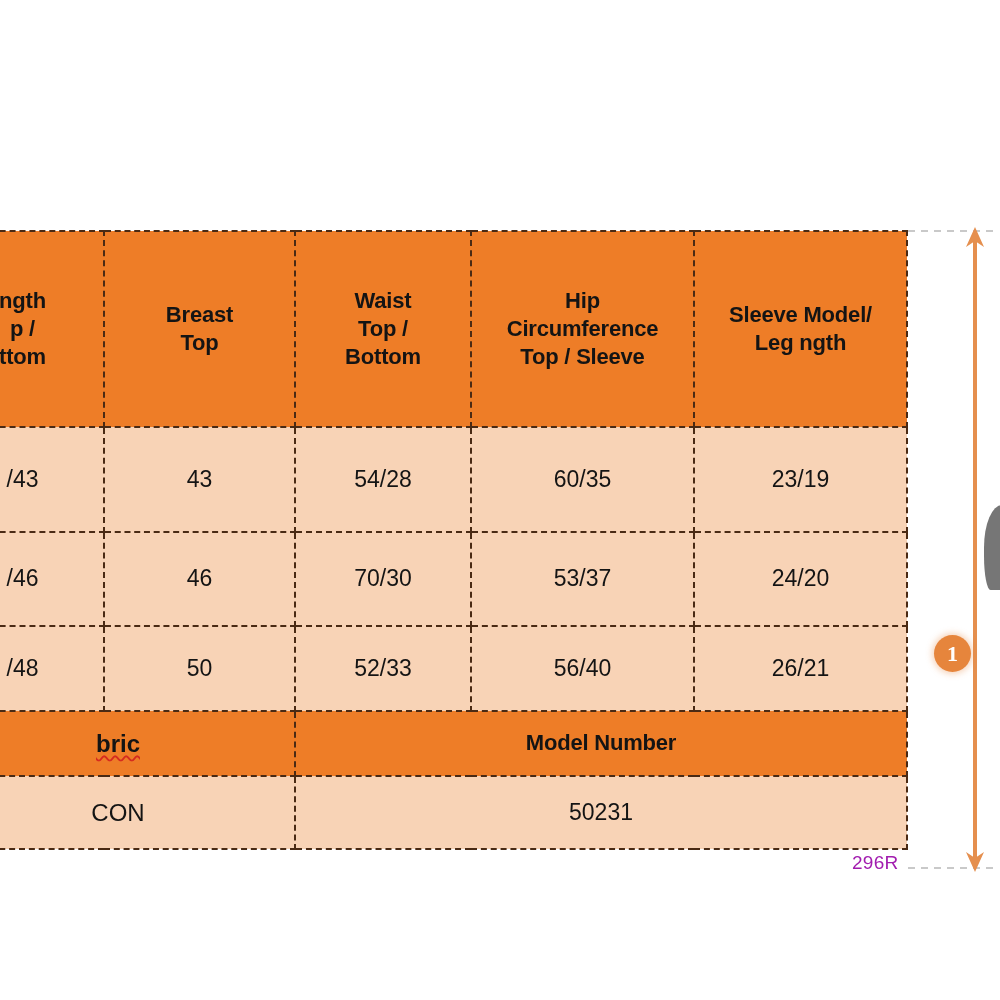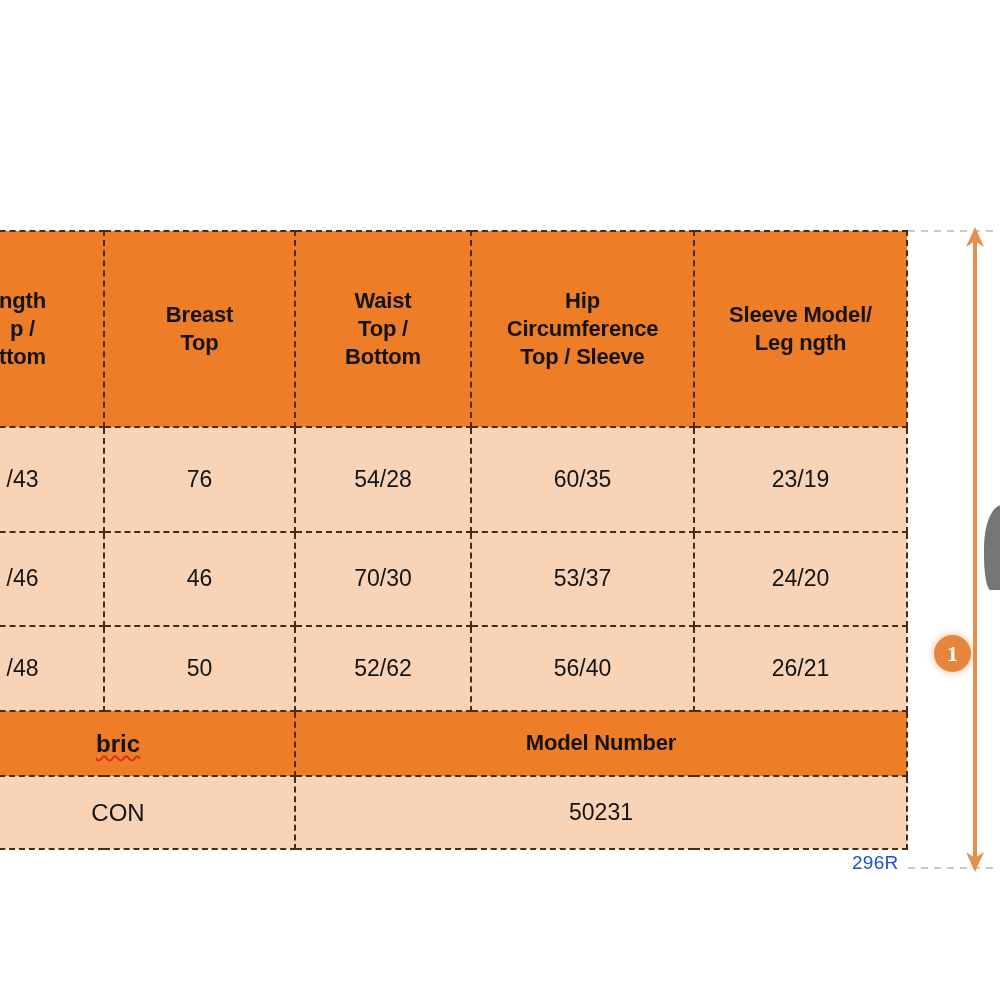--- a/index.html
+++ b/index.html
@@ -79,21 +79,21 @@
     text-decoration-thickness: 2px;
     text-underline-offset: 3px;
   }
 
   
   #chart-caption {
     position: absolute;
     left: 852px;
     top: 852px;
     font-size: 19px;
-    color: #1d4ed8;
+    color: #a21caf;
     font-family: "Liberation Sans", sans-serif;
     letter-spacing: 0.3px;
   }
 
   
   #measure-annotation {
     position: absolute;
     left: 900px;
     top: 210px;
     width: 100px;
@@ -166,38 +166,38 @@
         <div>Top / Sleeve</div>
       </td>
       <td class="hdr">
         <div>Sleeve Model/</div>
         <div>Leg ngth</div>
       </td>
     </tr>
 
     <tr class="row-data1">
       <td class="cell">/43</td>
-      <td class="cell">76</td>
+      <td class="cell">43</td>
       <td class="cell">54/28</td>
       <td class="cell">60/35</td>
       <td class="cell">23/19</td>
     </tr>
 
     <tr class="row-data2">
       <td class="cell">/46</td>
       <td class="cell">46</td>
       <td class="cell">70/30</td>
       <td class="cell">53/37</td>
       <td class="cell">24/20</td>
     </tr>
 
     <tr class="row-data3">
       <td class="cell">/48</td>
       <td class="cell">50</td>
-      <td class="cell">52/62</td>
+      <td class="cell">52/33</td>
       <td class="cell">56/40</td>
       <td class="cell">26/21</td>
     </tr>
 
     <tr class="row-fab">
       <td class="fabric-label" colspan="2">
         <span class="spell">bric</span>
       </td>
       <td class="hdr" colspan="3">Model Number</td>
     </tr>

